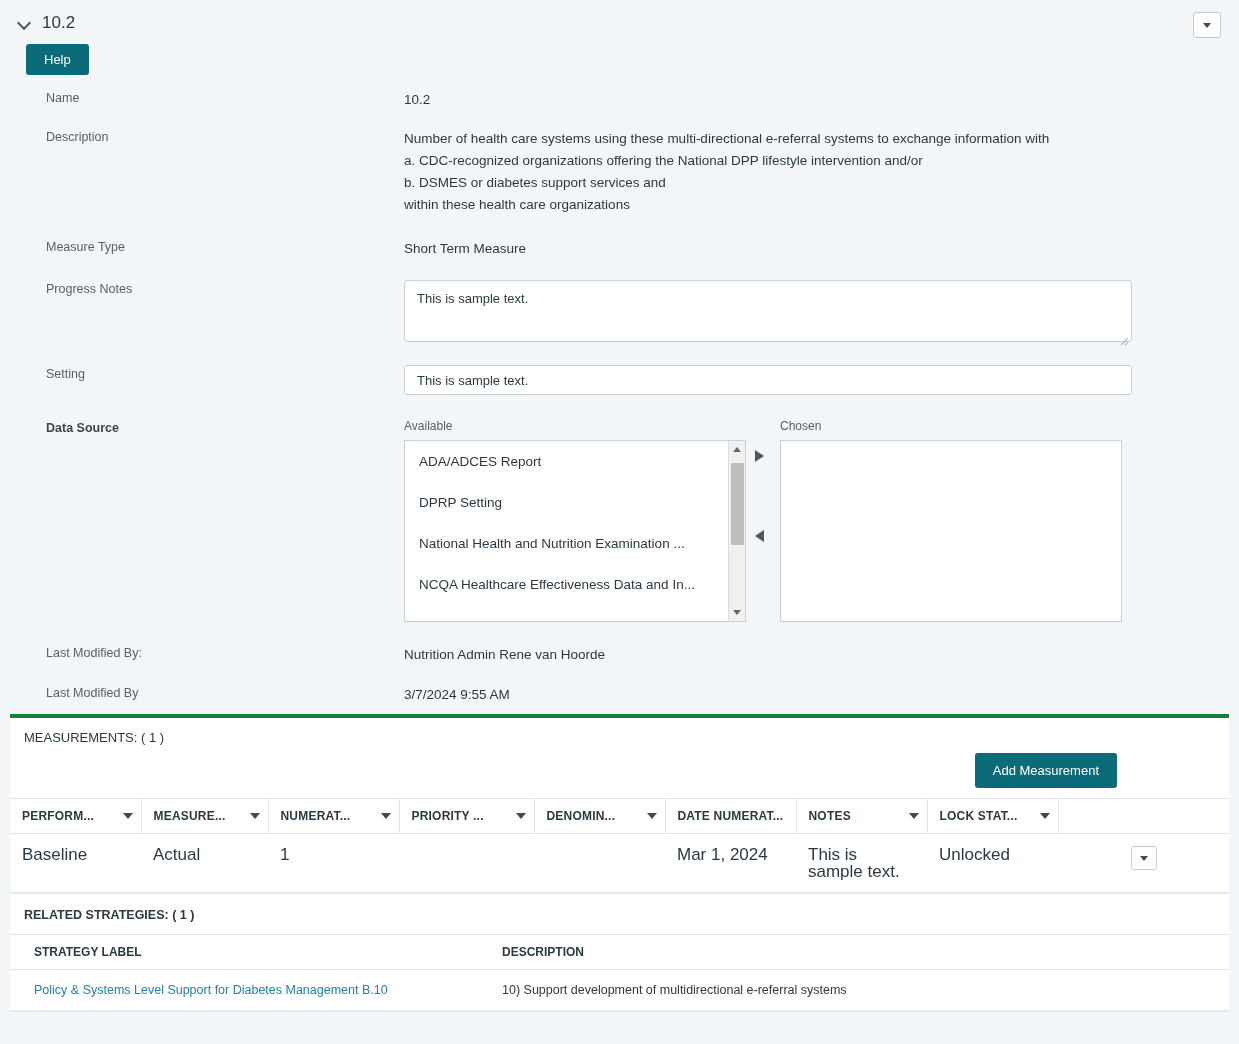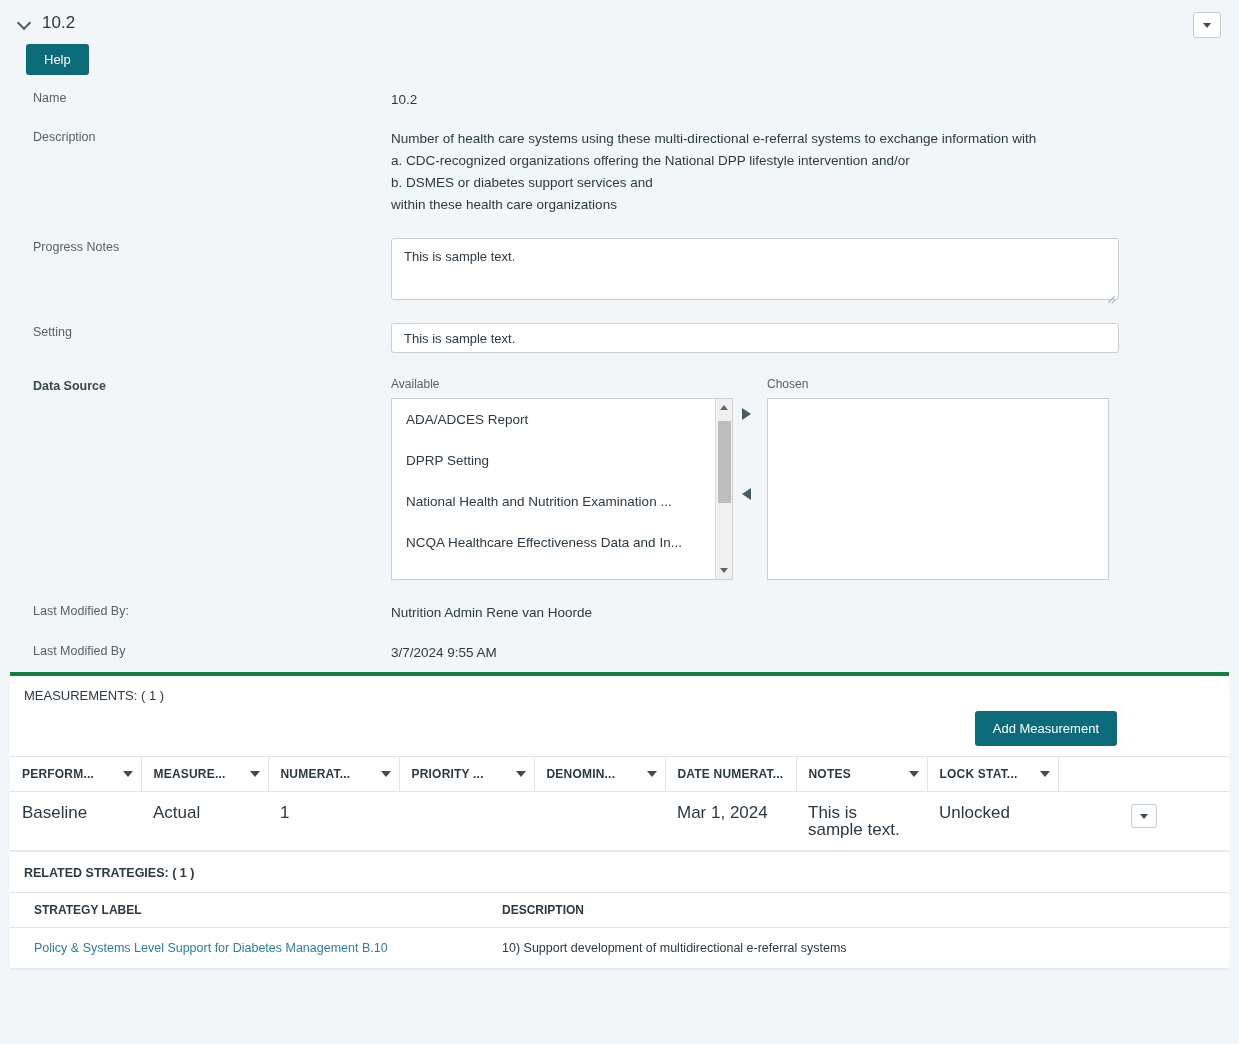--- a/index.html
+++ b/index.html
@@ -70,21 +70,21 @@
     border: none;
     border-radius: 3px;
     font-size: 13px;
     padding: 8px 18px;
     cursor: pointer;
     font-family: "Liberation Sans", sans-serif;
   }
 
   
   .fields {
-    padding: 14px 0 0 0;
+    padding: 14px 0 0 13px;
   }
   .row {
     display: flex;
     align-items: flex-start;
     padding: 0 0 0 33px;
     margin-bottom: 17px;
   }
   .label {
     width: 358px;
     flex: 0 0 358px;
@@ -392,20 +392,24 @@
     <div class="row" style="margin-bottom:22px;">
       <div class="label">Description</div>
       <div class="value" style="max-width:760px;">
         <span class="line">Number of health care systems using these multi-directional e-referral systems to exchange information with</span>
         <span class="line">a. CDC-recognized organizations offering the National DPP lifestyle intervention and/or</span>
         <span class="line">b. DSMES or diabetes support services and</span>
         <span class="line">within these health care organizations</span>
       </div>
     </div>
 
+    <div class="row" style="margin-bottom:20px;">
+      <div class="label">Measure Type</div>
+      <div class="value">Short Term Measure</div>
+    </div>
 
     <div class="row" style="margin-bottom:19px;">
       <div class="label">Progress Notes</div>
       <div class="textarea-wrap">
         <textarea class="textarea-box" style="">This is sample text.</textarea>
         <span class="resize-grip"></span>
       </div>
     </div>
 
     <div class="row" style="margin-bottom:24px;">

